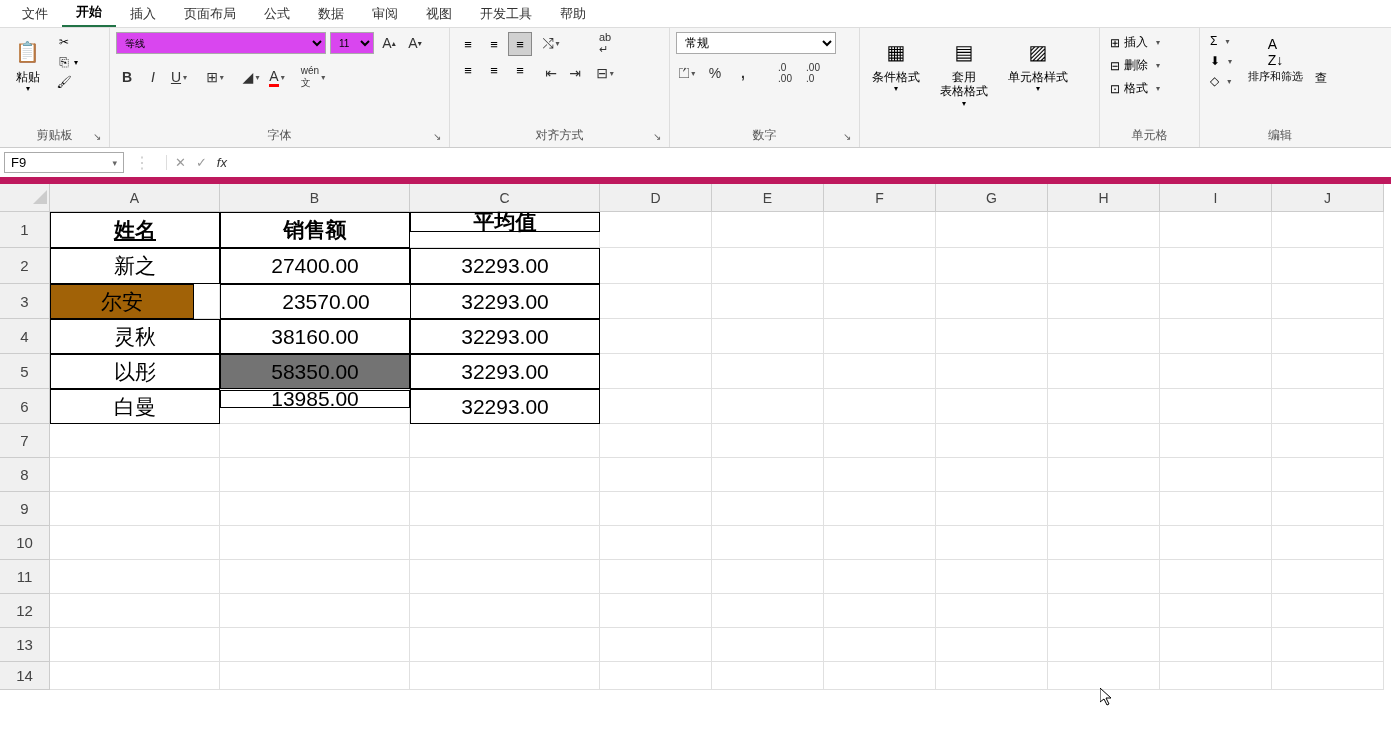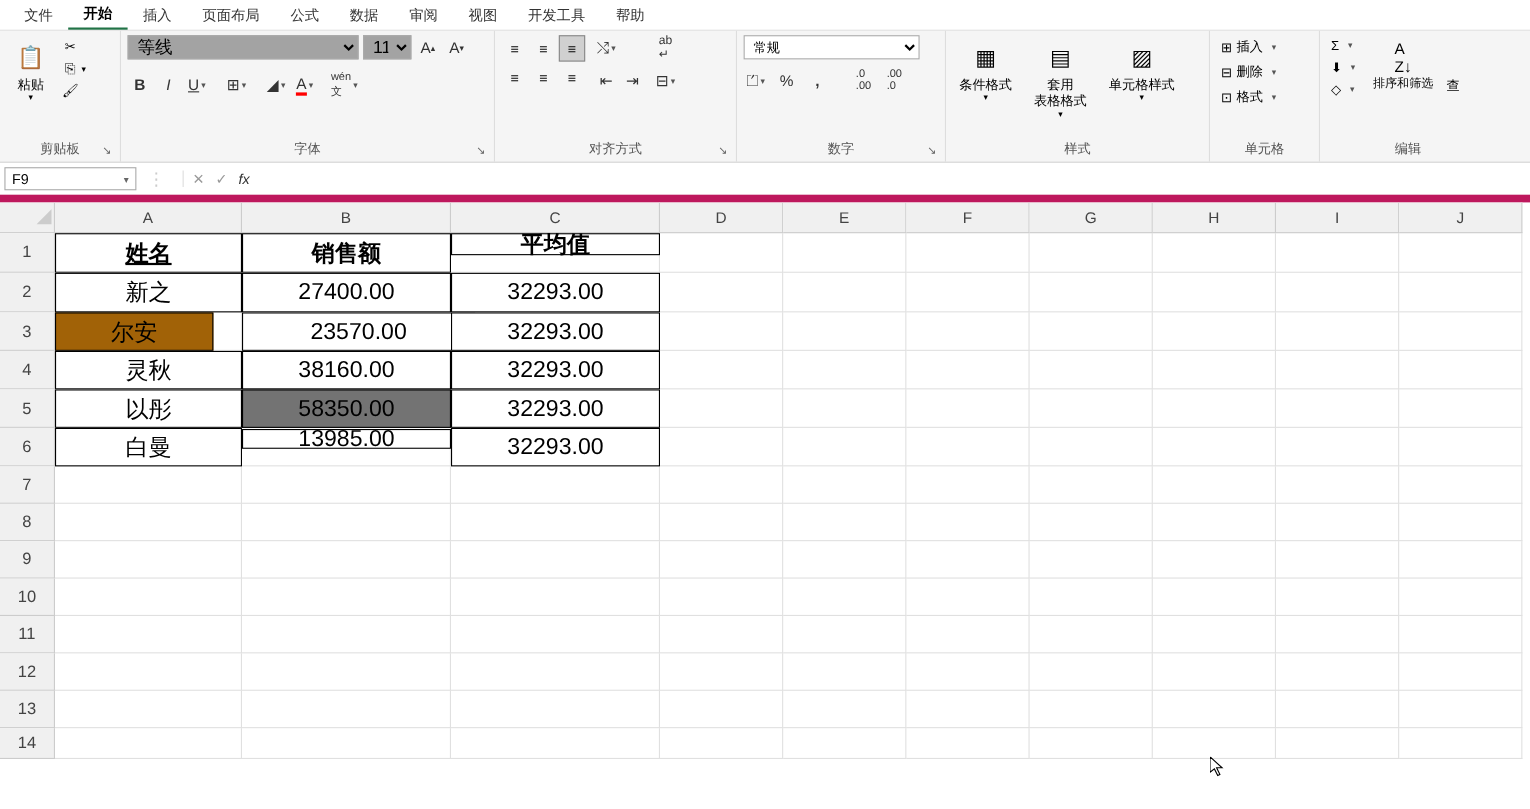--- a/index.html
+++ b/index.html
@@ -18,21 +18,21 @@
 .ribbon-group-launcher { position: absolute; bottom: 4px; right: 4px; width: 12px; height: 12px; font-size: 10px; color: #666; }
 
 .big-btn { display: flex; flex-direction: column; align-items: center; justify-content: center; padding: 4px 6px; cursor: pointer; }
 .big-btn .icon-box { width: 32px; height: 32px; display: flex; align-items: center; justify-content: center; font-size: 20px; }
 .big-btn .big-label { font-size: 12px; margin-top: 2px; text-align: center; line-height: 1.2; }
 .small-btns { display: flex; flex-direction: column; justify-content: space-around; padding-left: 4px; }
 .small-btn { display: flex; align-items: center; font-size: 12px; padding: 2px; cursor: pointer; }
 .small-icon { width: 16px; height: 16px; margin-right: 2px; display: inline-flex; align-items: center; justify-content: center; }
 
 .font-row { display: flex; align-items: center; gap: 4px; margin-bottom: 6px; }
-.font-combo { border: 1px solid #aaa; background: #a3a3a3; font-size: 16px; height: 22px; padding: 0 4px; }
+.font-combo { border: 1px solid #aaa; background: #d946ef; font-size: 10px; height: 22px; padding: 0 4px; }
 .icon-btn { width: 22px; height: 22px; display: inline-flex; align-items: center; justify-content: center; cursor: pointer; font-size: 14px; color: #333; }
 .icon-btn.with-dd::after { content: "▾"; font-size: 8px; margin-left: 2px; color: #555; }
 
 .align-grid { display: grid; grid-template-columns: repeat(3, 24px); grid-template-rows: repeat(2, 24px); gap: 2px; }
 .align-btn { display: flex; align-items: center; justify-content: center; cursor: pointer; font-size: 13px; }
 .align-btn.active { background: #d0d0d0; border: 1px solid #888; }
 
 .number-combo { border: 1px solid #aaa; background: #fff; font-size: 12px; height: 22px; width: 160px; padding: 0 4px; margin-bottom: 8px; }
 .num-icons { display: flex; gap: 6px; }
 
@@ -201,21 +201,20 @@
         <span class="big-label" style="white-space:pre-line;">套用
 表格格式</span>
           <span style="font-size:8px;">▾</span>
       </div>
       <div class="big-btn">
         <span class="icon-box">▨</span>
         <span class="big-label">单元格样式</span>
           <span style="font-size:8px;">▾</span>
       </div>
     </div>
-    <div class="ribbon-group-label">样式</div>
   </div>
 
   <div class="ribbon-group" style="width:100px;">
     <div class="ribbon-group-content">
       <div class="cells-col">
         <span class="cell-btn">
             <span>⊞</span>
             <span>插入</span>
           </span>
         <span class="cell-btn">

